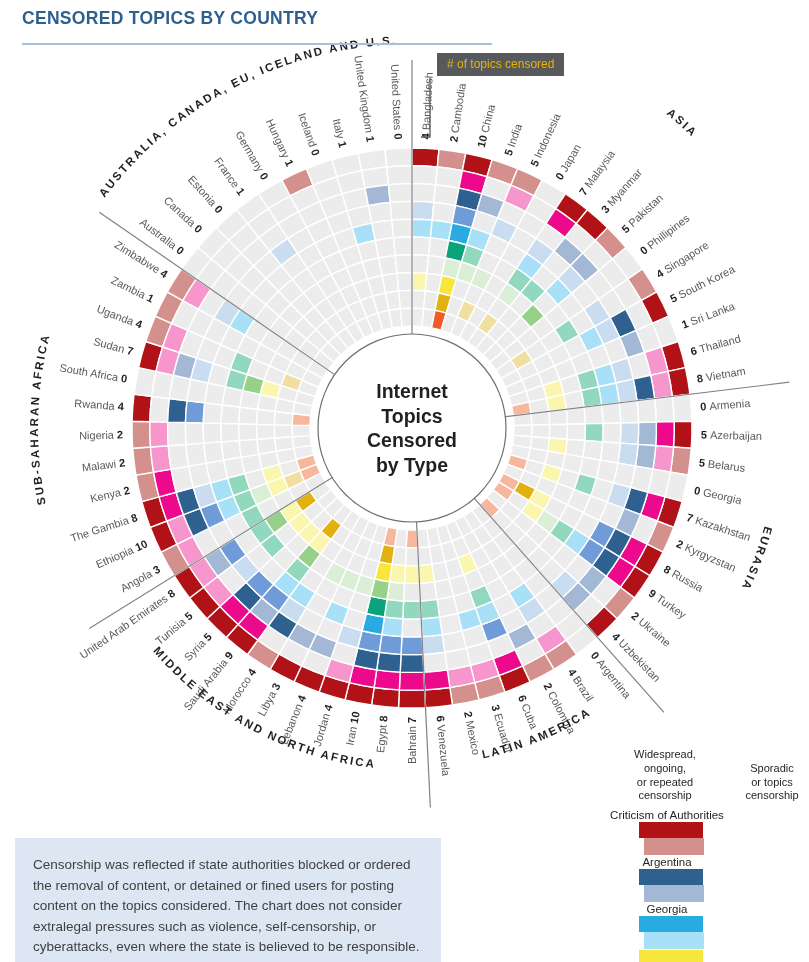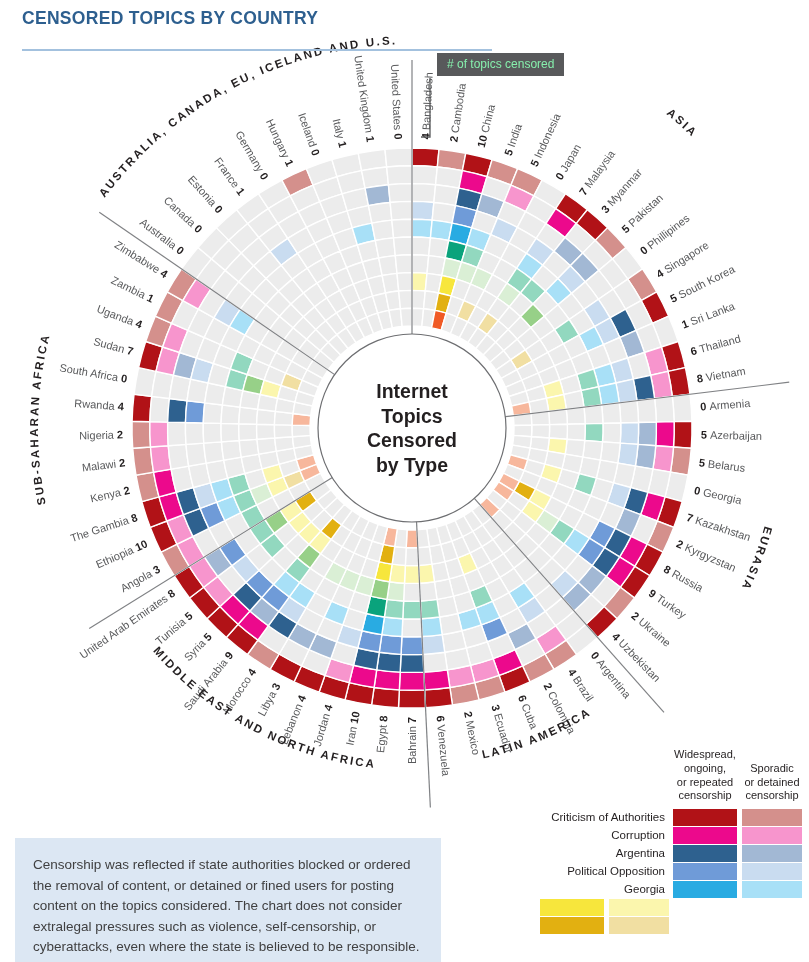--- a/index.html
+++ b/index.html
@@ -1,27 +1,27 @@
 <!DOCTYPE html>
 <html><head>
 <meta charset="utf-8">
 <style>
   html,body{margin:0;padding:0;background:#ffffff;font-family:"Liberation Sans",sans-serif;}
   #page{position:relative;width:809px;height:962px;overflow:hidden;background:#fff;}
-  #title-wrap{position:absolute;left:22px;top:8px;width:470px;border-bottom:2px solid #a3a3a3;padding-bottom:20px;}
+  #title-wrap{position:absolute;left:22px;top:8px;width:470px;border-bottom:2px solid #a3a3a3;padding-bottom:14px;}
   #title{font-size:17.5px;font-weight:bold;color:#2d5f8f;letter-spacing:.3px;}
   #wheel{position:absolute;left:0;top:0;}
-  .callout{position:absolute;left:437px;top:53px;background:#58595b;color:#86efac;
+  .callout{position:absolute;left:437px;top:53px;background:#58595b;color:#eab308;
            font-size:12px;padding:4px 10px 5px 10px;}
   #legend{position:absolute;left:540px;top:748px;width:262px;font-size:11.5px;color:#231f20;}
-  .lg-head{display:flex;align-items:flex-end;margin-bottom:6px;}
+  .lg-head{display:flex;align-items:flex-end;margin-bottom:6px;gap:40px;}
   .lg-head .sp{flex:1;}
   .lg-head .h{width:64px;text-align:center;font-size:11px;line-height:1.25;white-space:pre-line;}
   .lg-head .h2{width:60px;margin-left:5px;}
-  .lg-row{display:flex;align-items:center;margin-bottom:1.5px;}
+  .lg-row{display:flex;align-items:center;margin-bottom:1.5px;flex-direction:column;}
   .lg-row .lbl{flex:1;text-align:right;padding-right:8px;line-height:1.1;}
   .lg-row .sw{width:64px;height:16.5px;}
   .lg-row .sw2{width:60px;margin-left:5px;}
   #footnote{position:absolute;left:15px;top:838px;width:392px;background:#dce7f3;
             padding:17px 16px 18px 18px;font-size:13.5px;line-height:1.52;color:#404041;}
 </style>
 </head>
 <body>
 
 <div id="page">
@@ -775,43 +775,33 @@
   <div class="callout" style="background: rgb(88, 89, 91);"># of topics censored</div>
 
   <div id="legend">
     <div class="lg-head">
       <div class="sp"></div>
       <div class="h">Widespread,
 ongoing,
 or repeated
 censorship</div>
       <div class="h h2">Sporadic
-or detained
+or topics
 censorship</div>
     </div>
     <div id="legend-rows">
         <div class="lg-row">
           <div class="lbl">Criticism of Authorities</div>
           <div class="sw" style="background: rgb(177, 18, 23);"></div>
           <div class="sw sw2" style="background: rgb(212, 144, 140);"></div>
         </div>
         <div class="lg-row">
-          <div class="lbl">Corruption</div>
-          <div class="sw" style="background: rgb(236, 9, 140);"></div>
-          <div class="sw sw2" style="background: rgb(247, 149, 205);"></div>
-        </div>
-        <div class="lg-row">
           <div class="lbl">Argentina</div>
           <div class="sw" style="background: rgb(46, 97, 143);"></div>
           <div class="sw sw2" style="background: rgb(162, 184, 212);"></div>
-        </div>
-        <div class="lg-row">
-          <div class="lbl">Political Opposition</div>
-          <div class="sw" style="background: rgb(111, 155, 216);"></div>
-          <div class="sw sw2" style="background: rgb(201, 220, 240);"></div>
         </div>
         <div class="lg-row">
           <div class="lbl">Georgia</div>
           <div class="sw" style="background: rgb(41, 171, 226);"></div>
           <div class="sw sw2" style="background: rgb(168, 224, 247);"></div>
         </div>
         <div class="lg-row">
           <div class="sw" style="background: rgb(247, 230, 60);"></div>
           <div class="sw sw2" style="background: rgb(251, 246, 173);"></div>
         </div>

